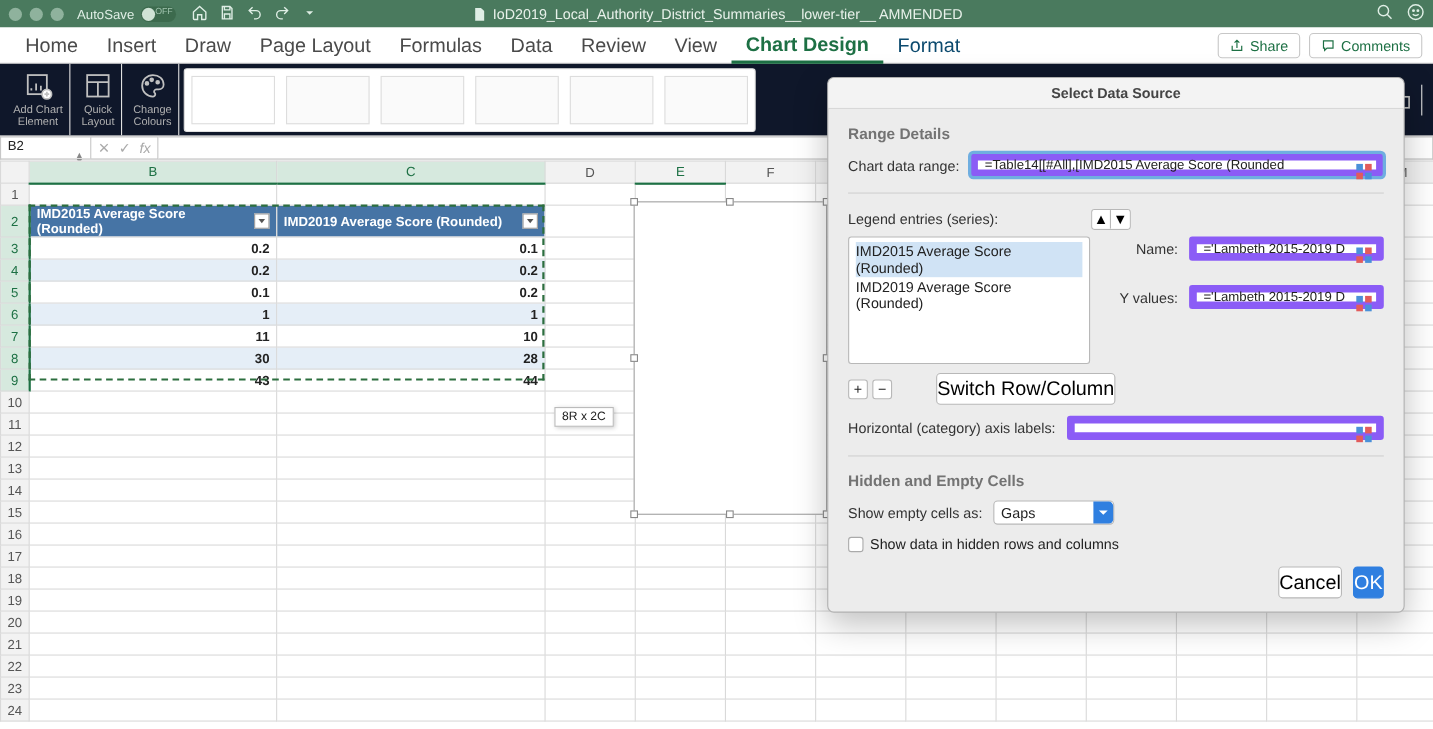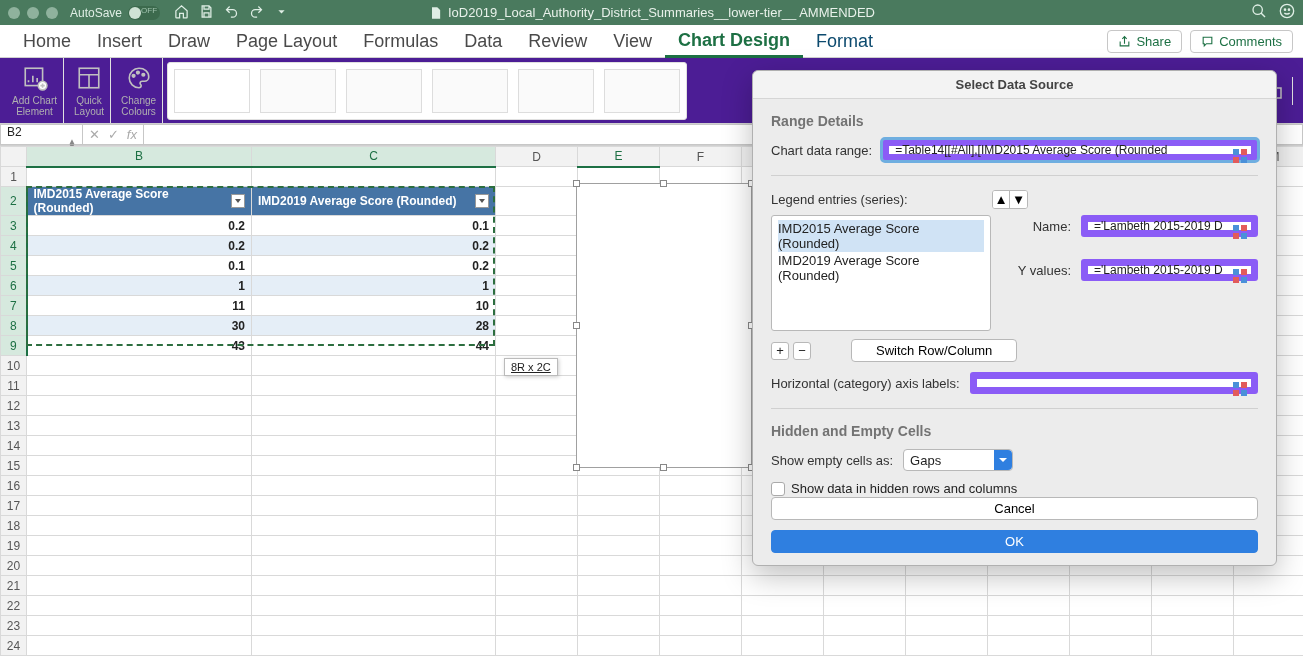--- a/index.html
+++ b/index.html
@@ -22,21 +22,21 @@
   .tabbar { display: flex; align-items: center; border-bottom: 1px solid #d0d0d0; background: #fff; height: 33px; padding: 0 10px; }
   .tab { padding: 0 13px; height: 33px; display: flex; align-items: center; color: #4a4a4a; cursor: pointer; font-size: 18px; }
   .tab.active { color: #1d7044; font-weight: 600; border-bottom: 3px solid #1d7044; margin-bottom: -1px; }
   .tab.context { color: #0c4a6e; }
   .tab-spacer { flex: 1; }
   .share-btns { display: flex; gap: 8px; }
   .share-btn { border: 1px solid #c7c7c7; border-radius: 4px; padding: 3px 10px; display: flex; align-items: center; gap: 5px; color: #1d7044; font-size: 13px; }
   .share-btn svg { width: 13px; height: 13px; }
 
   
-  .ribbon { height: 66px; background: #4c1d95; border-bottom: 1px solid #d0d0d0; display: flex; align-items: center; padding: 0 6px; gap: 4px; }
+  .ribbon { height: 66px; background: #0f172a; border-bottom: 1px solid #d0d0d0; display: flex; align-items: center; padding: 0 6px; gap: 4px; }
   .rgroup { display: flex; flex-direction: column; align-items: center; justify-content: center; height: 100%; padding: 0 6px; border-right: 1px solid #e0e0e0; }
   .rgroup .icon { width: 28px; height: 28px; display: flex; align-items: center; justify-content: center; }
   .rgroup .label { font-size: 10px; color: #7a7a7a; text-align: center; line-height: 1.1; margin-top: 3px; }
   .rgroup.disabled { color: #b0b0b0; }
   .rgroup.disabled .label { color: #b0b0b0; }
   .gallery { display: flex; gap: 10px; padding: 6px; border: 1px solid #e0e0e0; background: #fff; border-radius: 3px; }
   .gallery .thumb { width: 76px; height: 44px; border: 1px solid #ddd; background: #fafafa; }
   .gallery .thumb.light { background: #fff; }
   .ribbon-end { margin-left: auto; display: flex; gap: 4px; padding-right: 4px; }
 
@@ -91,26 +91,26 @@
   .series-box { width: 220px; height: 116px; background: #fff; border: 1px solid #b8b8b8; border-radius: 3px; padding: 4px 6px; font-size: 13px; }
   .series-box div { padding: 1px 0; }
   .series-box .sel { background: #d0e3f5; }
   .side-fields { flex: 1; display: flex; flex-direction: column; gap: 12px; }
   .side-fields .frow label { width: 62px; text-align: right; }
   .stepper { display: flex; border: 1px solid #b8b8b8; border-radius: 3px; overflow: hidden; background: #fff; }
   .stepper button { width: 17px; height: 17px; border: none; background: #fff; display: flex; align-items: center; justify-content: center; padding: 0; }
   .stepper button:first-child { border-right: 1px solid #b8b8b8; }
   .pm { display: flex; gap: 4px;}
   .pmbtn { width: 18px; height: 18px; background: #fff; border: 1px solid #b8b8b8; border-radius: 3px; display: flex; align-items: center; justify-content: center; }
-  .btn { background: #fff; border: 1px solid #b8b8b8; border-radius: 4px; padding: 3px 24px; font-size: 13px; }
+  .btn { background: #fff; border: 1px solid #b8b8b8; border-radius: 4px; padding: 3px 0; font-size: 18px; }
   .btn.primary { background: #2f7fe0; color: #fff; border-color: #2f7fe0; }
   .select { background: #fff; border: 1px solid #b8b8b8; border-radius: 4px; height: 22px; display: flex; align-items: center; padding: 0 6px; position: relative; min-width: 110px; }
   .select::after { content: ""; position: absolute; right: 0; top: 0; bottom: 0; width: 18px; background: #2f7fe0; border-radius: 0 4px 4px 0; }
   .select::before { content: ""; position: absolute; right: 5px; top: 50%; margin-top: -2px; border-left: 4px solid transparent; border-right: 4px solid transparent; border-top: 4px solid #fff; z-index: 2; }
-  .dlg-foot { display: flex; justify-content: flex-end; gap: 10px; margin-top: 1px; flex-direction: column; }
+  .dlg-foot { display: flex; justify-content: flex-end; gap: 10px; margin-top: 13px; }
   .chk { display: flex; align-items: center; gap: 6px; }
   .chk .box { width: 14px; height: 14px; border: 1px solid #aaa; border-radius: 3px; background: #fff; }
 </style>
 </head>
 <body>
 
 <div class="titlebar">
   <div class="traffic">
     <div class="tl"></div>
     <div class="tl"></div>
@@ -719,21 +719,21 @@
   <div class="chartframe" style="left:576px; top:37px; width:176px; height:285px;">
     <div class="handle" style="left:-4px;top:-4px"></div>
       <div class="handle" style="right:-4px;top:-4px"></div>
     <div class="handle" style="left:-4px;bottom:-4px"></div>
       <div class="handle" style="right:-4px;bottom:-4px"></div>
     <div class="handle" style="left:50%;margin-left:-4px;top:-4px"></div>
       <div class="handle" style="left:50%;margin-left:-4px;bottom:-4px"></div>
     <div class="handle" style="top:50%;margin-top:-4px;left:-4px"></div>
       <div class="handle" style="top:50%;margin-top:-4px;right:-4px"></div>
   </div>
-  <div class="sel-tooltip" style="left:504px; top:212px;text-decoration:underline;">8R x 2C</div>
+  <div class="sel-tooltip" style="left:504px; top:224px;">8R x 2C</div>
 </div>
 
 <div class="dialog">
   <div class="dlg-title">Select Data Source</div>
   <div class="dlg-body">
     <div class="sect-title">Range Details</div>
     <div class="frow">
       <label>Chart data range:</label>
       <div class="txt focus">
         <span>=Table14[[#All],[IMD2015 Average Score (Rounded</span>

